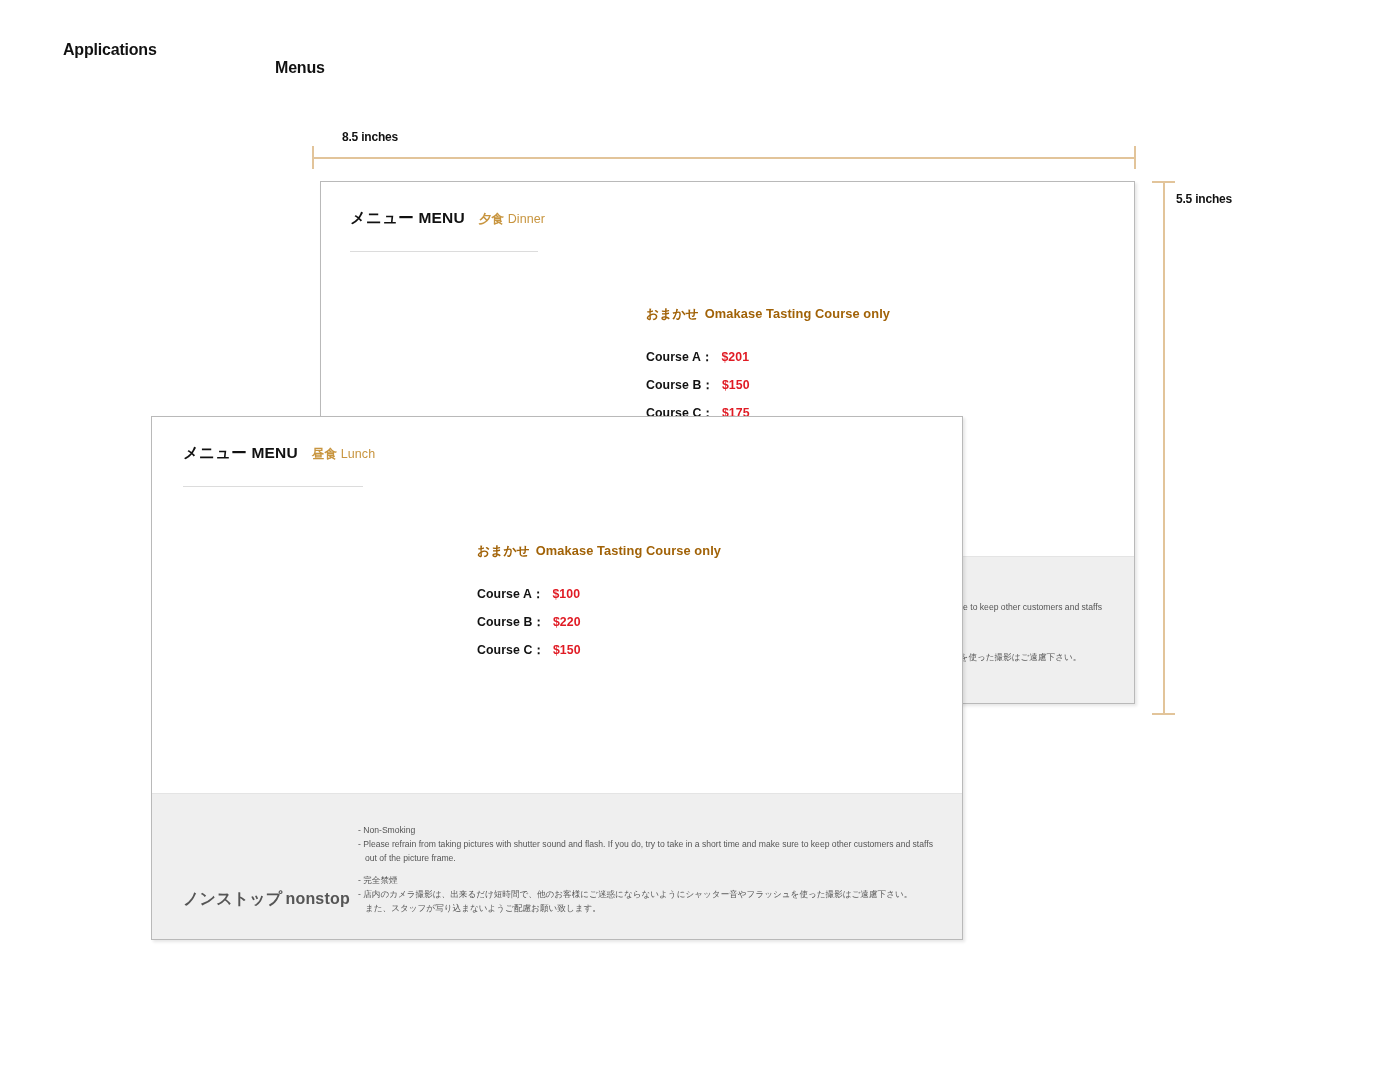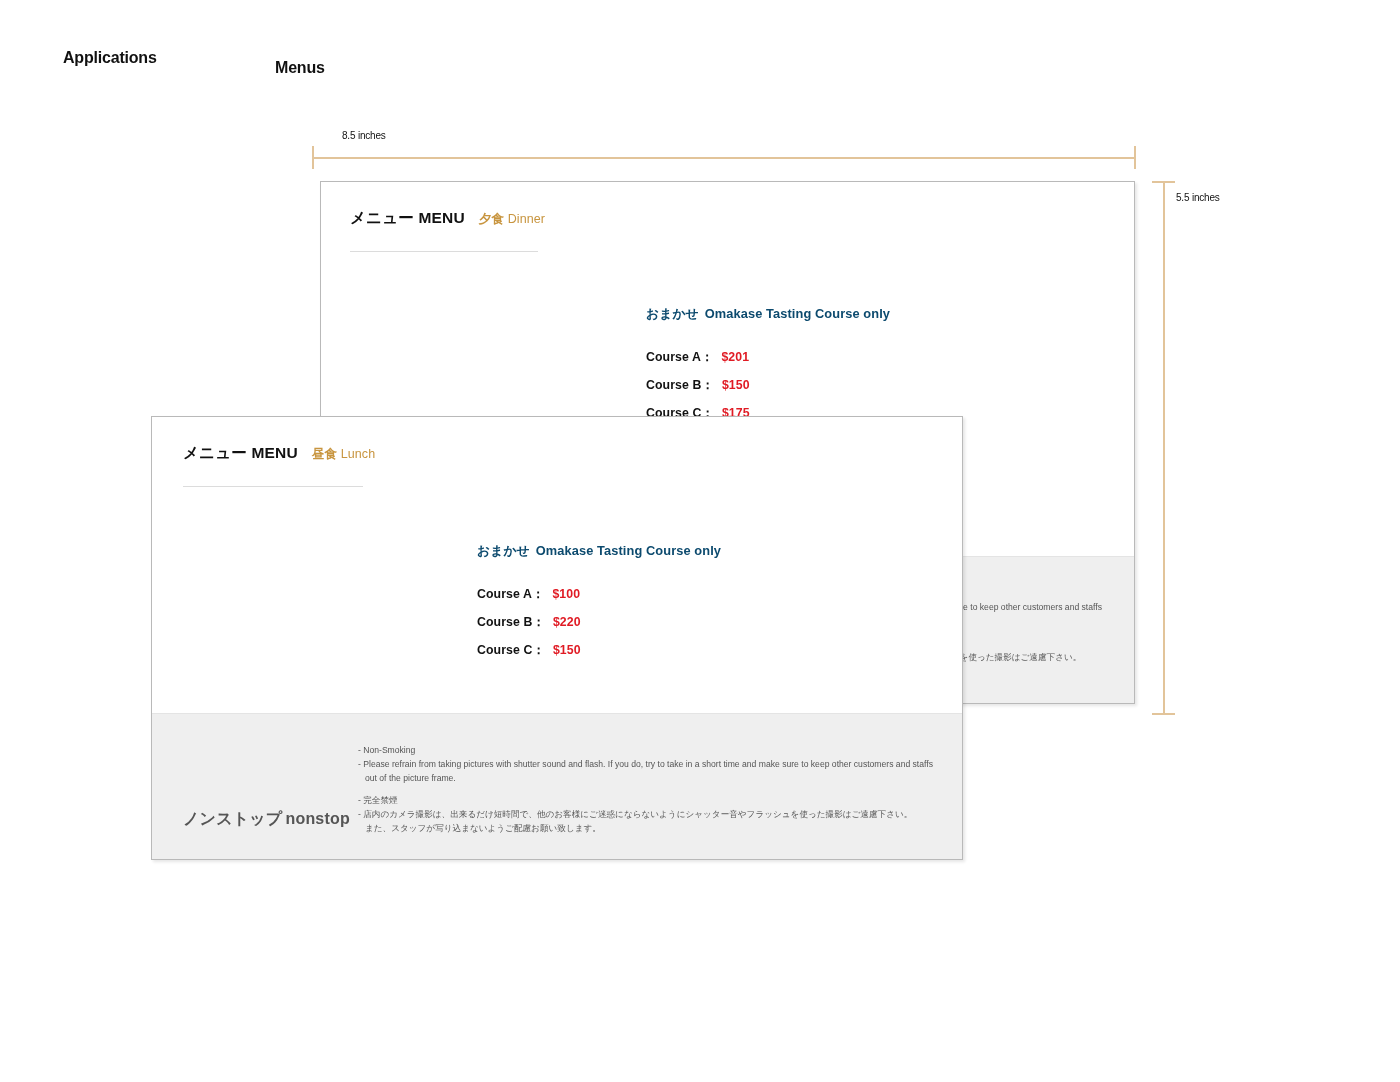--- a/index.html
+++ b/index.html
@@ -18,28 +18,28 @@
 
   
   .top-label {
     position: absolute;
     font-weight: bold;
     font-size: 16px;
     letter-spacing: -0.2px;
     color: #111111;
     white-space: nowrap;
   }
-  #lbl-applications { left: 63px; top: 49px; }
+  #lbl-applications { left: 63px; top: 41px; }
   #lbl-menus        { left: 275px; top: 59px; }
 
   
   .dim-label {
     position: absolute;
-    font-weight: normal;
-    font-size: 10px;
+    font-weight: bold;
+    font-size: 12px;
     letter-spacing: -0.2px;
     color: #111111;
     white-space: nowrap;
   }
   #dim-label-width  { left: 342px; top: 130px; }
   #dim-label-height { left: 1176px; top: 192px; }
 
   .dim-line-h {
     position: absolute;
     left: 312px;
@@ -102,21 +102,21 @@
     left: 320px;
     top: 181px;
     width: 815px;
     height: 523px;
     z-index: 1;
   }
   #card-lunch {
     left: 151px;
     top: 416px;
     width: 812px;
-    height: 444px;
+    height: 524px;
     z-index: 2;
   }
 
   .card-header {
     position: absolute;
     white-space: nowrap;
     border-bottom: 1.5px solid #dcdcdc;
     padding-bottom: 22px;
   }
   #card-dinner .card-header { left: 29px; top: 26px; width: 188px; }
@@ -139,21 +139,21 @@
   .course-block {
     position: absolute;
     white-space: nowrap;
   }
   #card-dinner .course-block { left: 325px; top: 124px; }
   #card-lunch  .course-block { left: 325px; top: 126px; }
 
   .course-title {
     font-size: 12.8px;
     font-weight: bold;
-    color: #0c4a6e;
+    color: #a16207;
     margin-bottom: 26px;
     letter-spacing: 0.1px;
   }
   .course-title .jp { font-weight: bold; }
   .course-title .en { font-weight: bold; margin-left: 6px; }
 
   .course-row {
     font-size: 12.3px;
     font-weight: bold;
     color: #111111;

